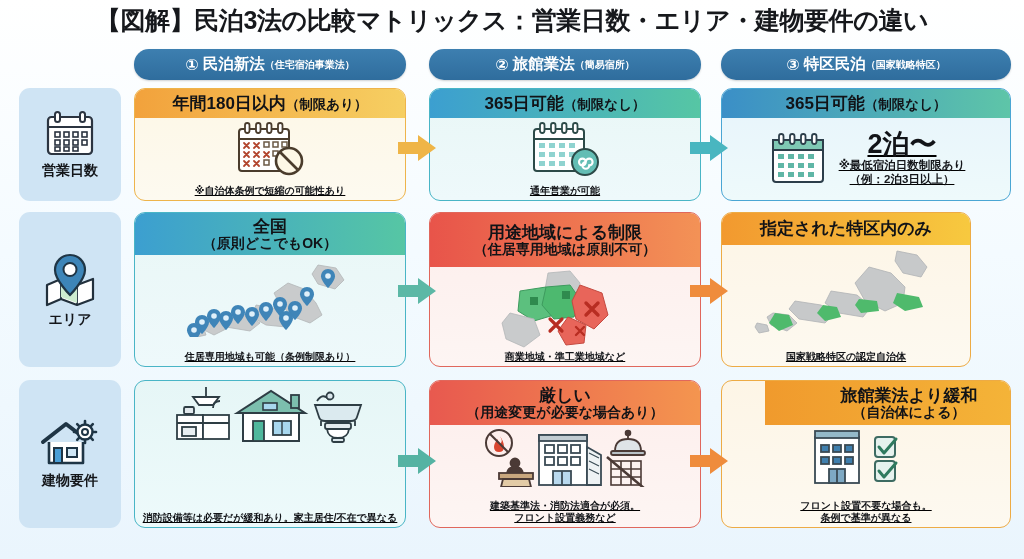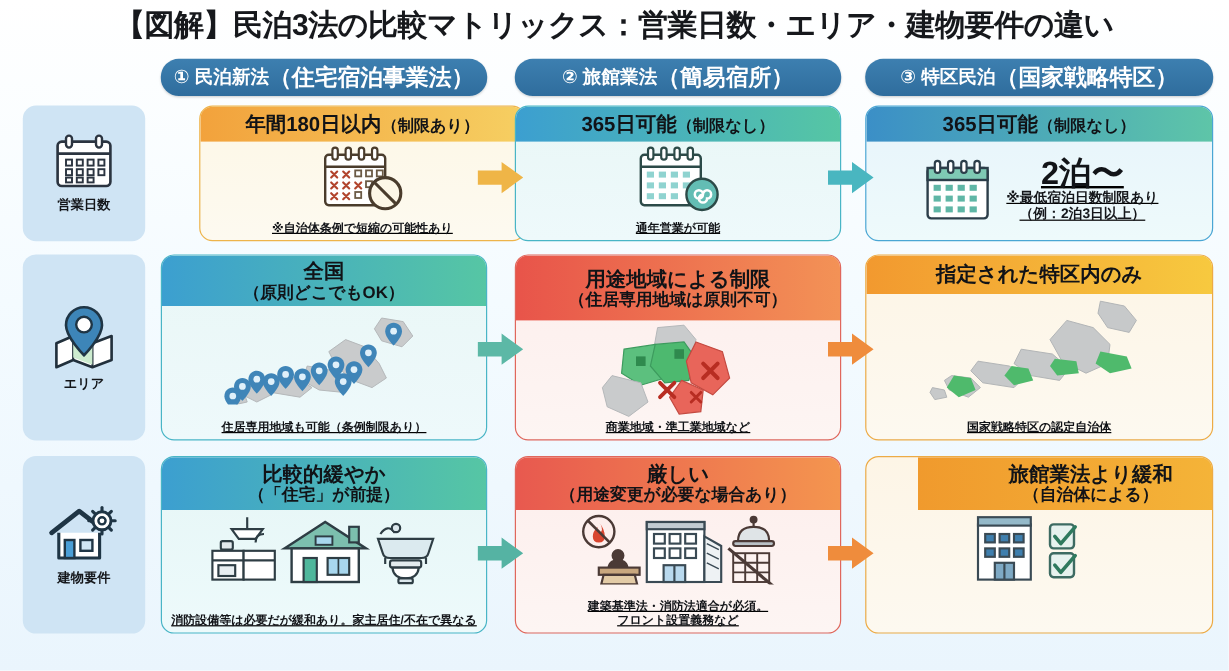--- a/index.html
+++ b/index.html
@@ -28,36 +28,36 @@
   .col-head {
     position: absolute; top: 49px; height: 31px;
     border-radius: 15px;
     background: linear-gradient(180deg, #3d7fb0 0%, #2f6d9d 100%);
     color: #ffffff;
     display: flex; align-items: center; justify-content: center;
     font-size: 15.5px; font-weight: bold;
     box-shadow: 0 1px 2px rgba(0,0,0,.18);
     white-space: nowrap;
   }
-  .col-head .sub { font-size: 19px; font-weight: bold; }
+  .col-head .sub { font-size: 10px; font-weight: bold; }
   #ch0 { left: 134px; width: 272px; }
   #ch1 { left: 429px; width: 272px; }
   #ch2 { left: 721px; width: 290px; }
 
   
   .row-label {
     position: absolute; left: 19px; width: 102px;
     background: #cfe4f4;
     border-radius: 11px;
     display: flex; flex-direction: column;
     align-items: center; justify-content: center;
     gap: 4px;
   }
   .row-label .rl-text {
-    font-size: 11px; font-weight: bold; color: #14161a;
+    font-size: 14px; font-weight: bold; color: #14161a;
     white-space: nowrap;
   }
   #rl0 { top: 88px; height: 113px; }
   #rl1 { top: 212px; height: 155px; }
   #rl2 { top: 380px; height: 148px; }
 
   
   .cell {
     position: absolute;
     border-radius: 11px;
@@ -206,21 +206,21 @@
               <line x1="5.7" y1="5.7" x2="7.8" y2="7.8"></line>
             <line x1="7.8" y1="-7.8" x2="5.7" y2="-5.7"></line>
               <line x1="-5.7" y1="5.7" x2="-7.8" y2="7.8"></line>
           </g>
         </g>
       </svg>
     </span>
     <span class="rl-text">建物要件</span>
   </div>
 
-  <div class="cell bd-orange bg-cream" style="left:134px; top:88px; width:272px; height:113px;margin-left:32px;">
+  <div class="cell bd-orange bg-cream" style="left:134px; top:88px; width:272px; height:113px;">
     <div class="head hd-orange" style="height:29px;">
       <div class="h1"><span>年間180日以内</span><span class="small">（制限あり）</span></div>
     </div>
     <div class="body">
       <span class="icon-wrap">
         <svg width="88" height="58" viewBox="0 0 88 58">
           <rect x="13" y="9" width="50" height="42" rx="3" fill="#fff" stroke="#4a3c2c" stroke-width="2"></rect>
           <line x1="13" y1="19" x2="63" y2="19" stroke="#4a3c2c" stroke-width="2"></line>
           <g fill="#fff" stroke="#4a3c2c" stroke-width="1.8">
             <rect x="19" y="3" width="4.5" height="10" rx="2.2"></rect>
@@ -425,21 +425,21 @@
           </g>
           <g stroke="#b82d22" stroke-width="2.4" stroke-linecap="round">
             <path d="M86 58 l8 8 M94 58 l-8 8"></path>
           </g>
         </svg>
       </span>
       <div class="caption">商業地域・準工業地域など</div>
     </div>
   </div>
 
-  <div class="cell bd-orange4 bg-sand" style="left:721px; top:212px; width:290px; height:155px;">
+  <div class="cell bd-orange4 bg-sand" style="left:721px; top:212px; width:250px; height:155px;">
     <div class="head hd-orange2" style="height:32px;">
       <div class="h1">指定された特区内のみ</div>
     </div>
     <div class="body">
       <span class="icon-wrap">
         <svg width="215" height="88" viewBox="0 0 215 88">
           <g fill="#c7c9ca" stroke="#b0b3b5" stroke-width="0.8">
             <path d="M158 4 l20 4 l10 12 l-6 10 l-18 -4 l-8 -12 Z"></path>
             <path d="M130 20 l22 6 l14 14 l-2 16 l-18 8 l-20 -10 l-10 -18 Z"></path>
             <path d="M92 44 l26 4 l14 12 l-8 10 l-24 -4 l-14 -10 Z"></path>
@@ -451,24 +451,20 @@
           <path d="M120 52 l18 2 l2 10 l-18 2 l-6 -8 Z" fill="#4fba6c"></path>
           <path d="M84 58 l14 2 l4 10 l-16 4 l-8 -8 Z" fill="#4fba6c"></path>
           <path d="M36 66 l14 2 l4 10 l-14 6 l-10 -8 Z" fill="#4fba6c"></path>
         </svg>
       </span>
       <div class="caption">国家戦略特区の認定自治体</div>
     </div>
   </div>
 
   <div class="cell bd-teal bg-mint2" style="left:134px; top:380px; width:272px; height:148px;">
-    <div class="head hd-teal" style="height:44px;">
-      <div class="h1">比較的緩やか</div>
-      <div class="h2">（「住宅」が前提）</div>
-    </div>
     <div class="body">
       <span class="icon-wrap">
         <svg width="230" height="62" viewBox="0 0 230 62">
 
           <g stroke="#2e3d44" stroke-width="1.8" fill="#ffffff">
             <path d="M38 14 l26 0 l-6 8 l-14 0 Z"></path>
             <line x1="51" y1="4" x2="51" y2="14"></line>
           </g>
 
           <g stroke="#2e3d44" stroke-width="1.8" fill="#ffffff">
@@ -602,20 +598,24 @@
             <line x1="46" y1="42" x2="46" y2="56"></line>
           </g>
           <g>
             <rect x="84" y="10" width="20" height="20" rx="3" fill="#e6f2ee" stroke="#3d6b62" stroke-width="2"></rect>
             <path d="M88 20 l5 6 l12 -14" fill="none" stroke="#2f7a5e" stroke-width="3" stroke-linecap="round" stroke-linejoin="round"></path>
             <rect x="84" y="34" width="20" height="20" rx="3" fill="#e6f2ee" stroke="#3d6b62" stroke-width="2"></rect>
             <path d="M88 44 l5 6 l12 -14" fill="none" stroke="#2f7a5e" stroke-width="3" stroke-linecap="round" stroke-linejoin="round"></path>
           </g>
         </svg>
       </span>
+      <div style="display:flex;flex-direction:column;align-items:center;">
+        <div class="caption">フロント設置不要な場合も。</div>
+        <div class="caption">条例で基準が異なる</div>
+      </div>
     </div>
   </div>
 
   <div class="arrow" style="left:398px; top:133px;">
     <svg width="40" height="30" viewBox="0 0 40 30">
         <path d="M0 9 L20 9 L20 2 L38 15 L20 28 L20 21 L0 21 Z" fill="#efb547"></path>
       </svg>
   </div>
   <div class="arrow" style="left:690px; top:133px;">
     <svg width="40" height="30" viewBox="0 0 40 30">

